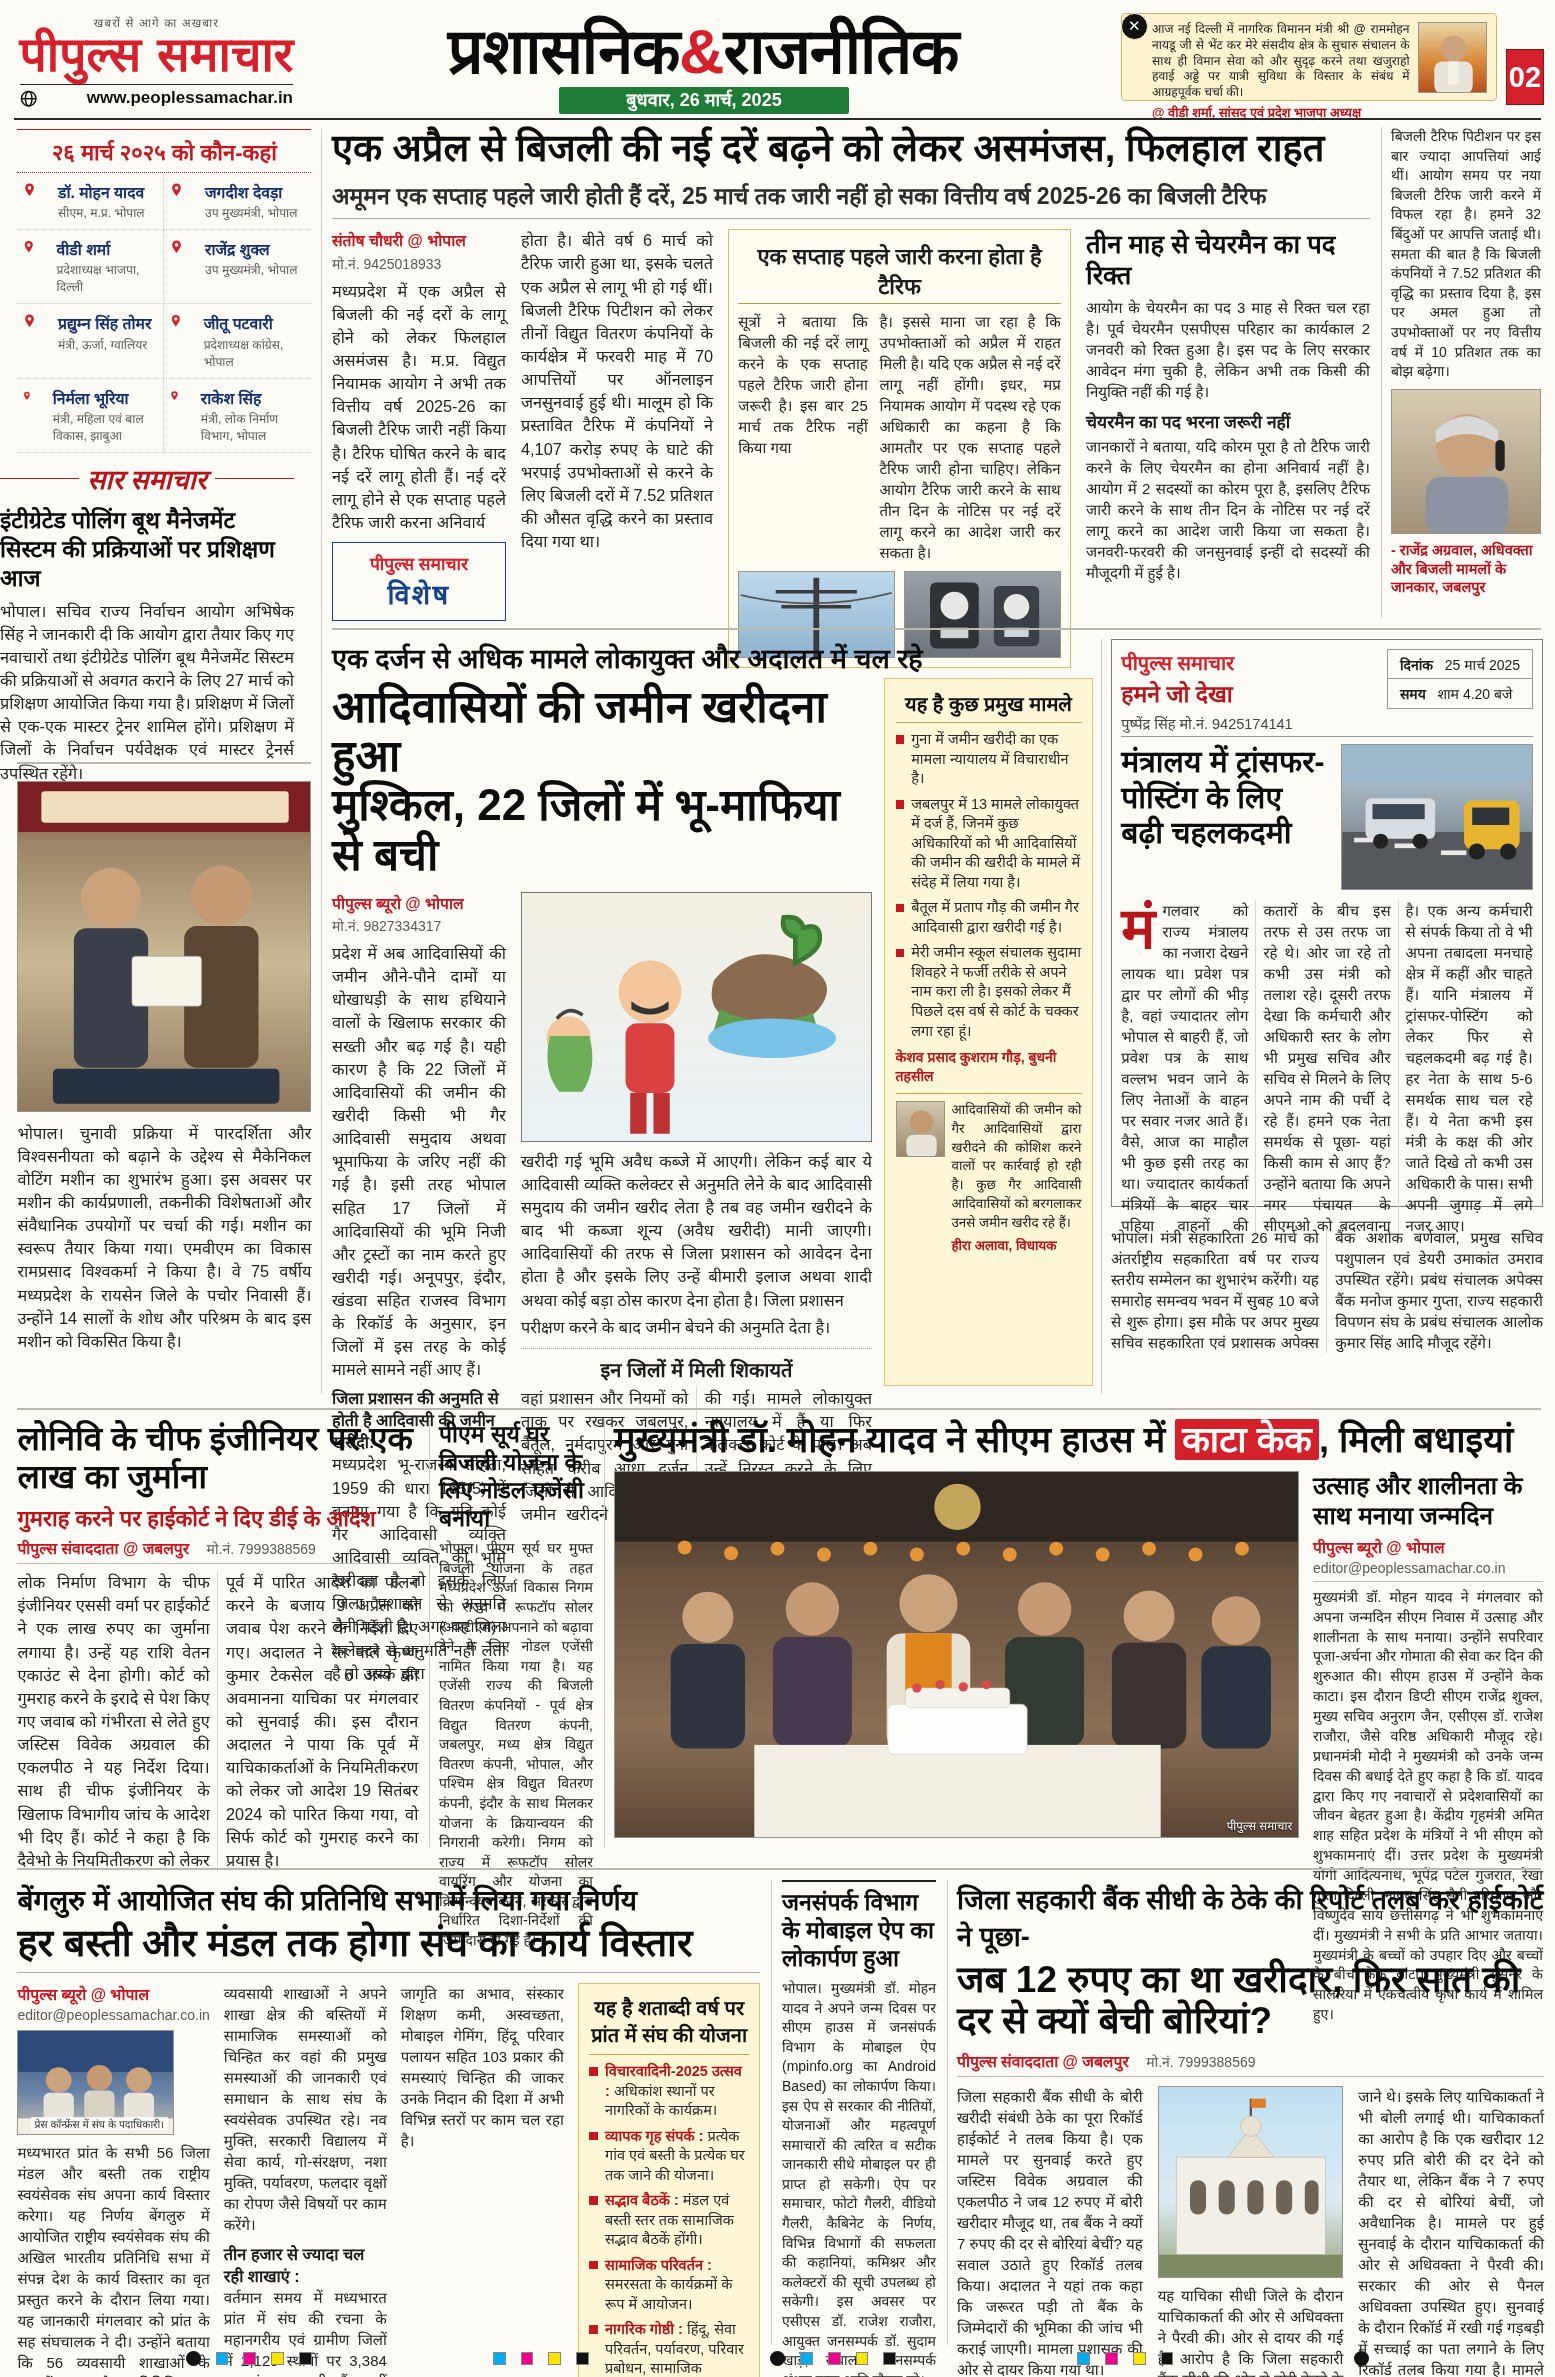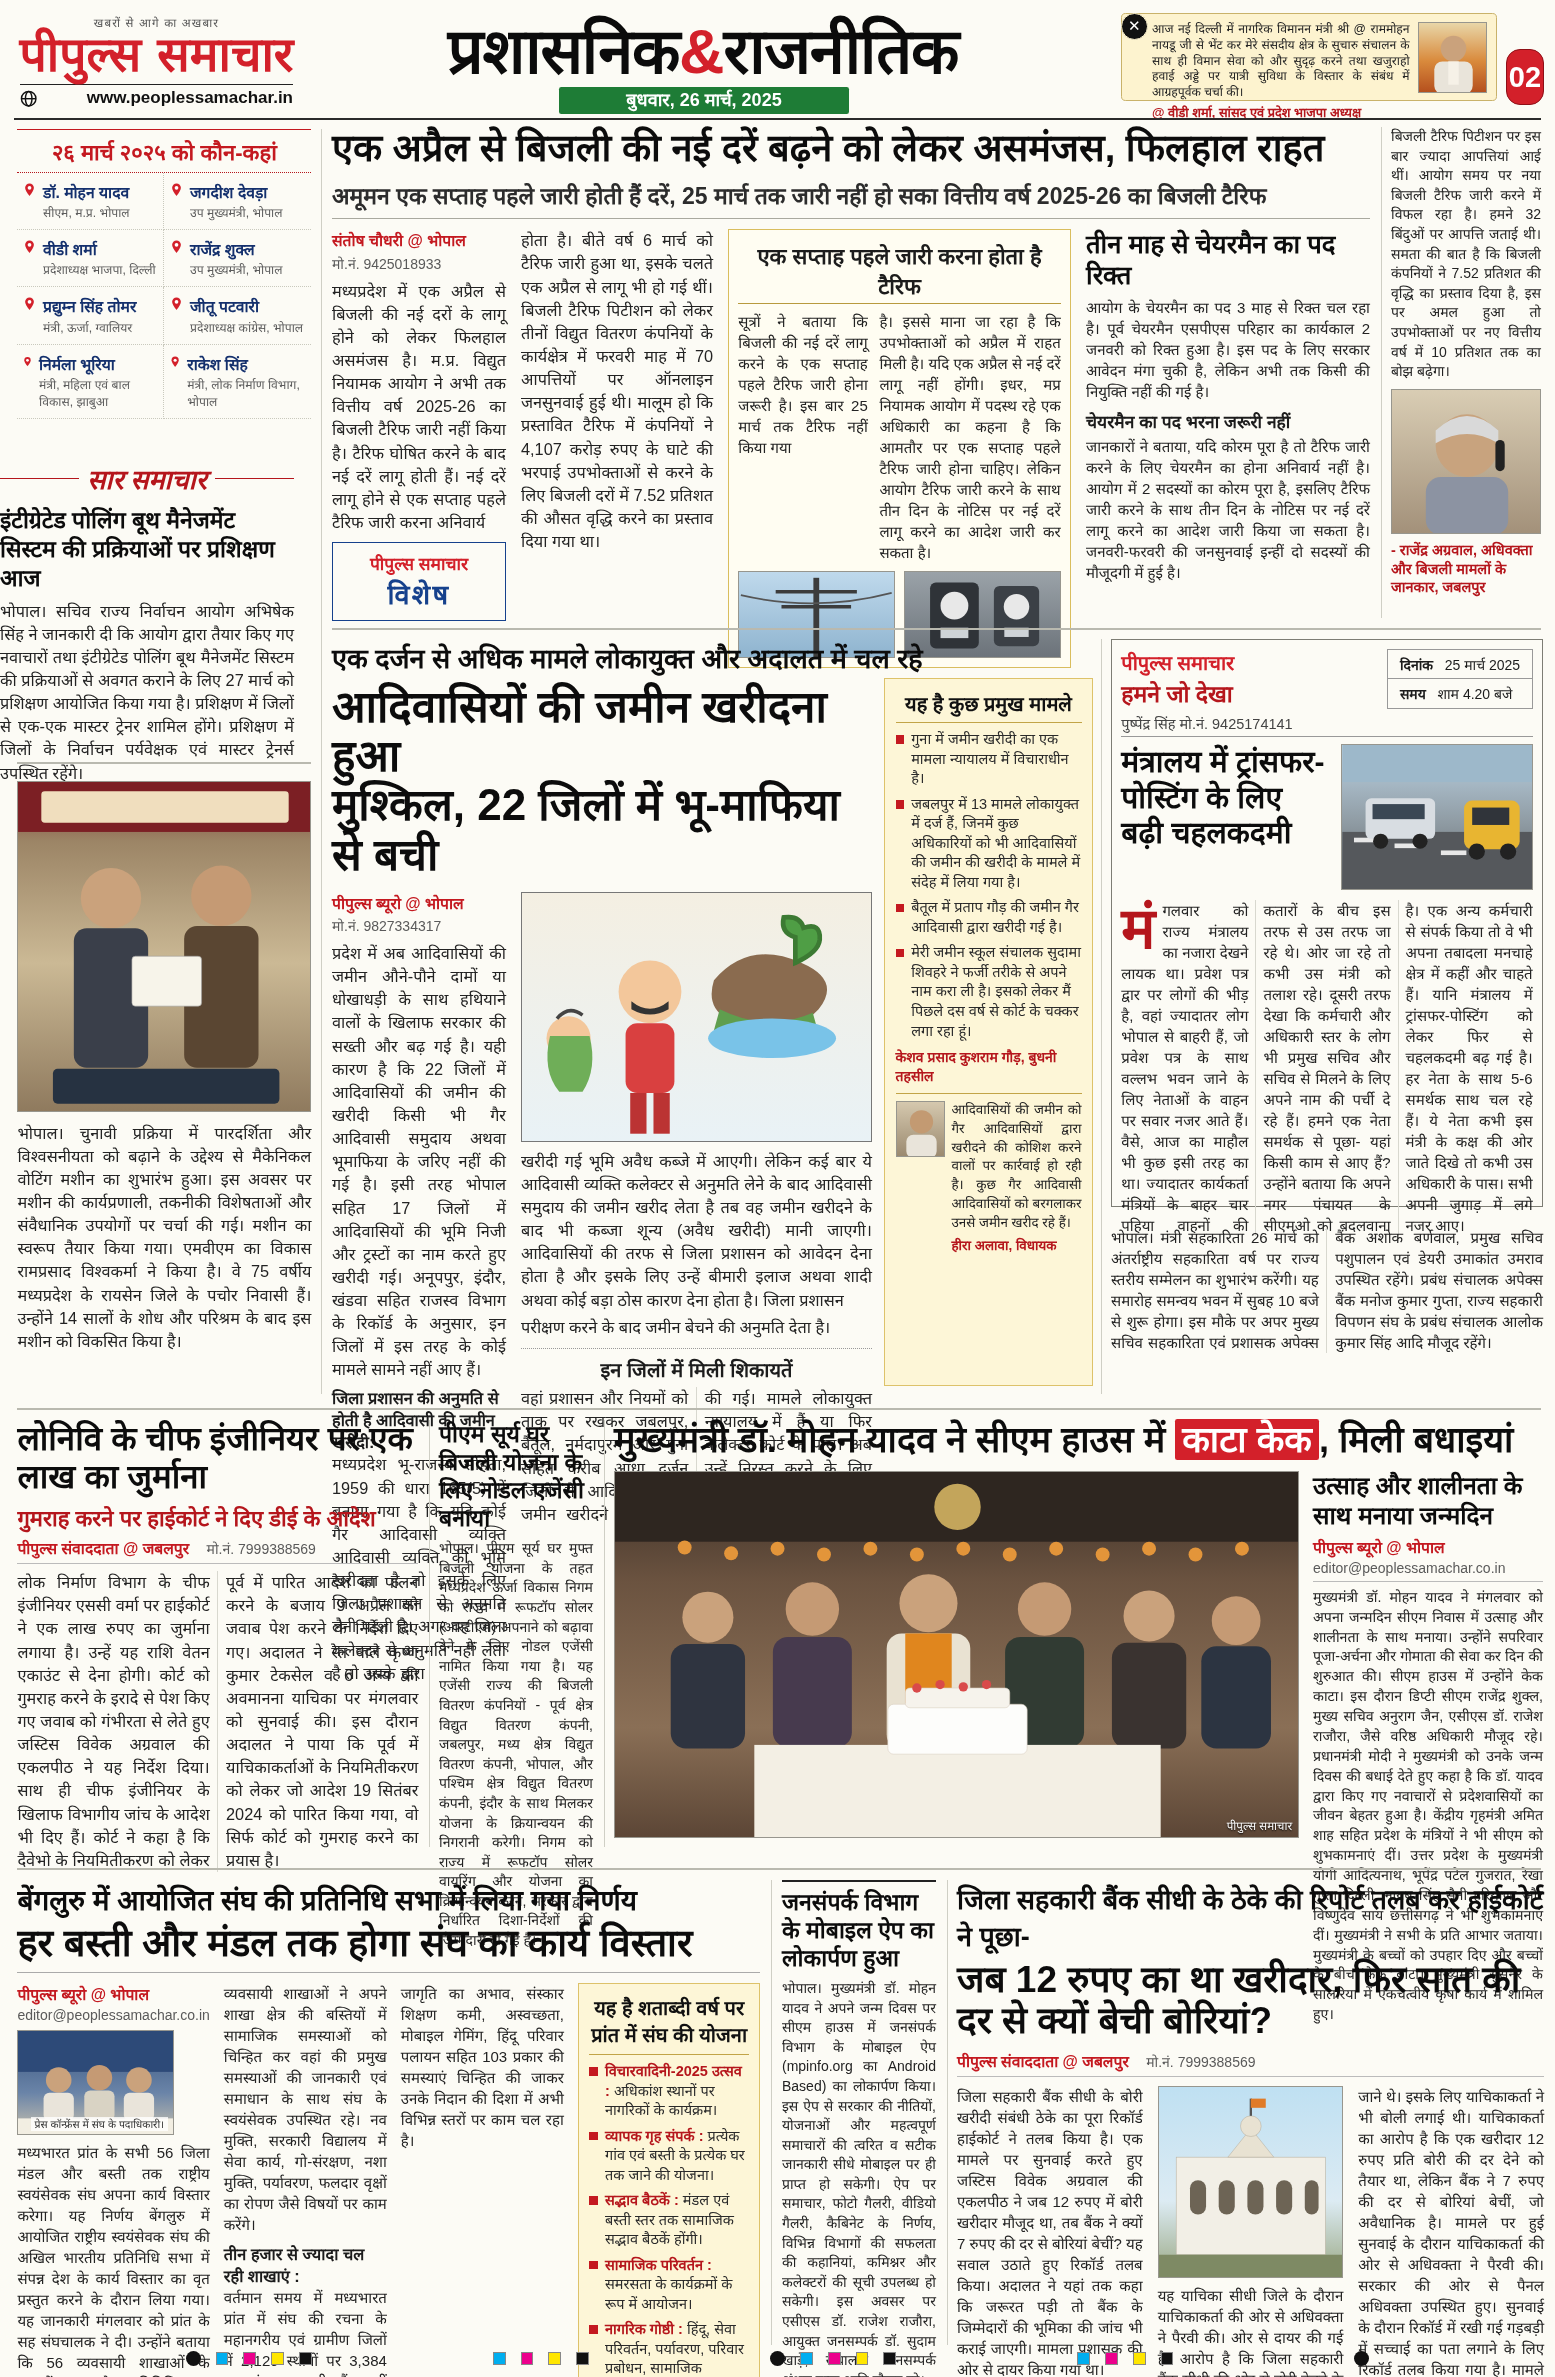--- a/index.html
+++ b/index.html
@@ -28,26 +28,26 @@
   .logo-main{font-size:48px;font-weight:bold;color:#d3202a;line-height:1.05;display:flex;align-items:center;gap:8.1px;justify-content:center}
   .logo-diamond{width:15px;height:15px;background:#16418c;transform:rotate(45deg);display:inline-block}
   .logo-web{display:flex;align-items:center;gap:5.8px;justify-content:space-between;font-size:17px;font-weight:bold;color:#111;
             border-top:1.2px solid #222;margin-top:3.5px;padding-top:3.5px}
   .mast-title{font-size:63px;font-weight:bold;color:#0b0b0b;letter-spacing:-1.2px;text-align:center;line-height:1}
   .datebar{background:#1e7c36;color:#fff;font-size:18px;font-weight:bold;text-align:center;line-height:27px;border-radius:2.3px}
   .tweet{background:#fdf3cf;border:0.6px solid #c9b26a;border-radius:4.6px;padding:8.1px 9.3px 5.8px 30px;display:flex;gap:8.1px}
   .xicon{position:absolute;left:-1.2px;top:-1.2px;width:27px;height:27px;border-radius:50%;background:#111;color:#fff;
          font-size:15px;display:flex;align-items:center;justify-content:center;border:1.7px solid #fdf3cf}
   .badge02{background:#d3202a;color:#fff;font-size:29px;font-weight:bold;display:flex;align-items:center;justify-content:center;
-           border-radius:14px;border:1.7px solid #8e0f16}
+           border-radius:0;border:1.7px solid #8e0f16}
   
   .kk-title{color:#c41920;font-weight:bold;font-size:22px;text-align:center;border-top:1.7px solid #c41920;
             border-bottom:1.2px dotted #b5161c;padding:5.8px 0}
   .kk-grid{display:grid;grid-template-columns:1fr 1fr}
-  .kk-cell{display:flex;gap:6px;padding:8.1px 4.6px;border-bottom:1.2px dotted #c9c9bd;align-items:flex-start}
+  .kk-cell{display:flex;gap:21px;padding:8.1px 4.6px;border-bottom:1.2px dotted #c9c9bd;align-items:flex-start}
   .kk-cell:nth-child(odd){border-right:1.2px dotted #c9c9bd}
   .kk-name{font-size:15.7px;font-weight:bold;color:#14306d}
   .kk-role{font-size:12.2px;color:#5c5c5c;margin-top:1.2px}
   .saar-title{display:flex;align-items:center;gap:8.1px;justify-content:center;color:#b5161c;font-size:27px;font-weight:bold;font-family:"Liberation Serif","DejaVu Serif",serif;font-style:italic}
   .orn{flex:1;height:1.7px;background:#b5161c}
   .headline{font-weight:bold;color:#0c0c0c}
   .sub-red{color:#b5161c;font-weight:bold}
   .boxspecial{border:1.7px solid #16418c;text-align:center;padding:8.1px 4.6px;margin:8.1px 0}
   .boxspecial .l1{color:#d3202a;font-weight:bold;font-size:17.4px}
   .boxspecial .l2{color:#16418c;font-weight:bold;font-size:27px;letter-spacing:2.3px}

